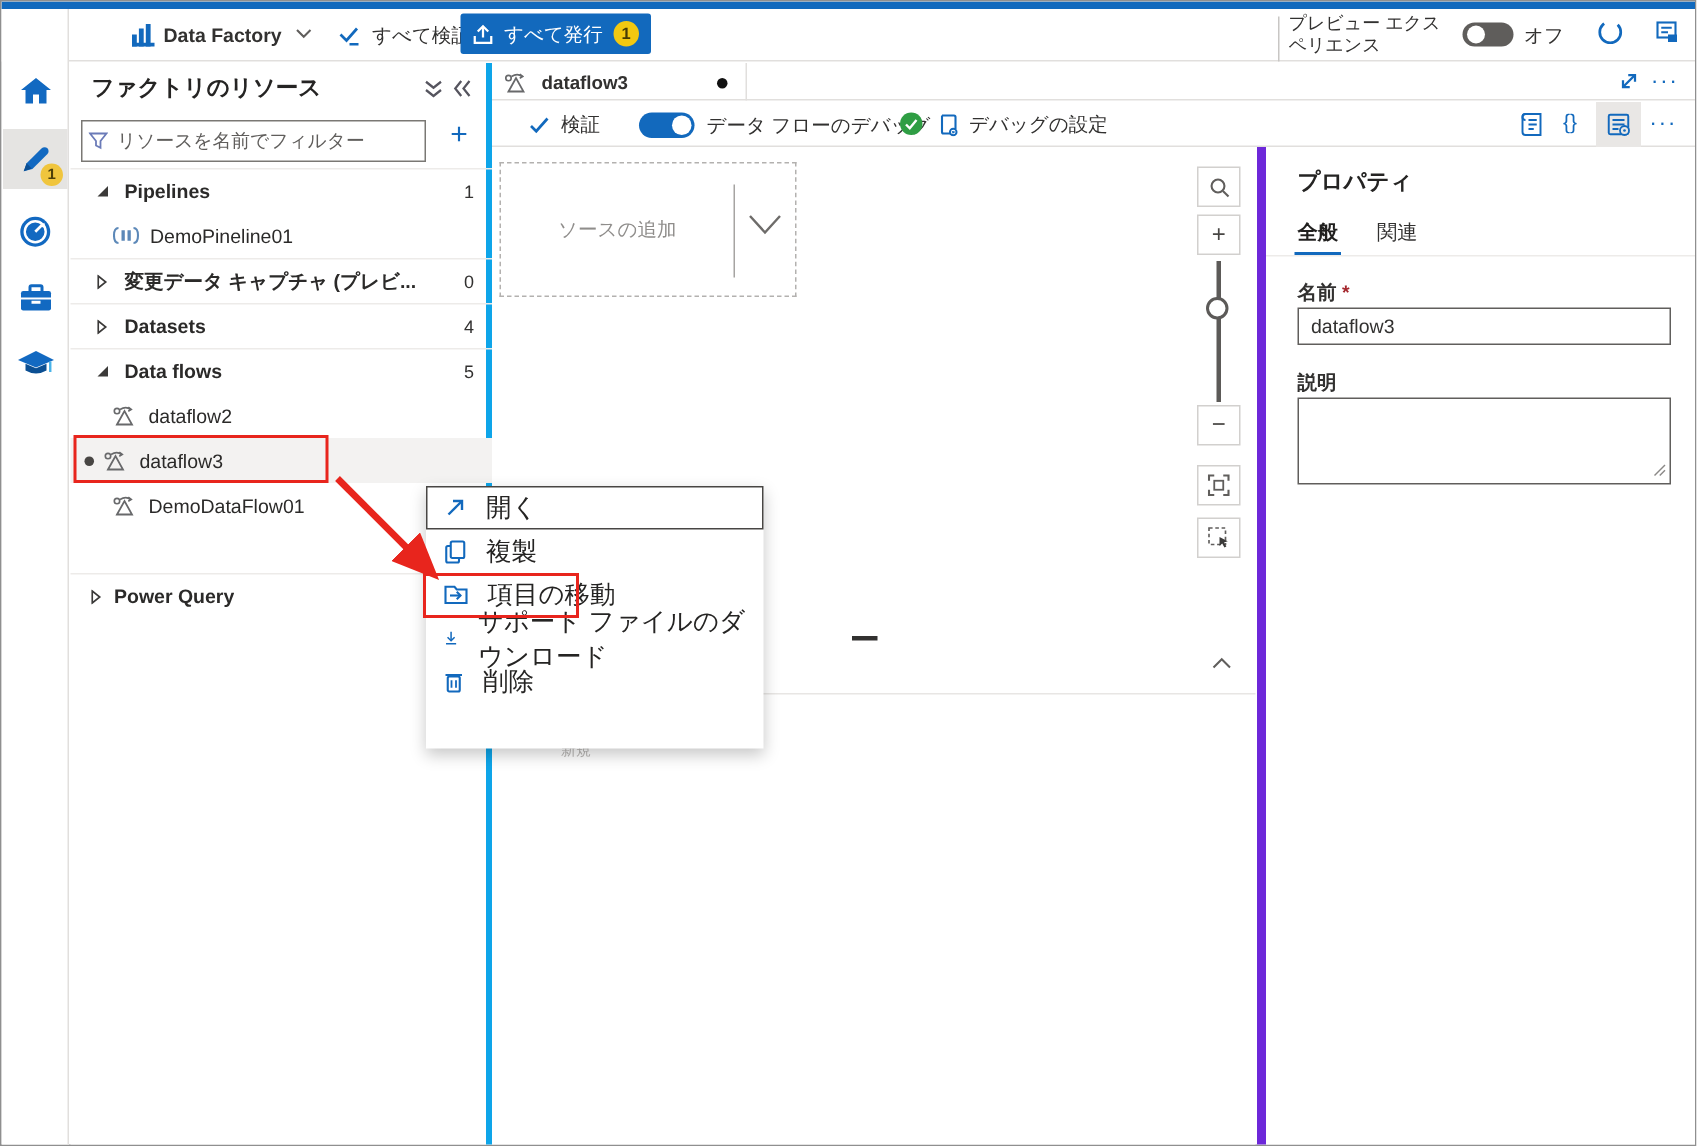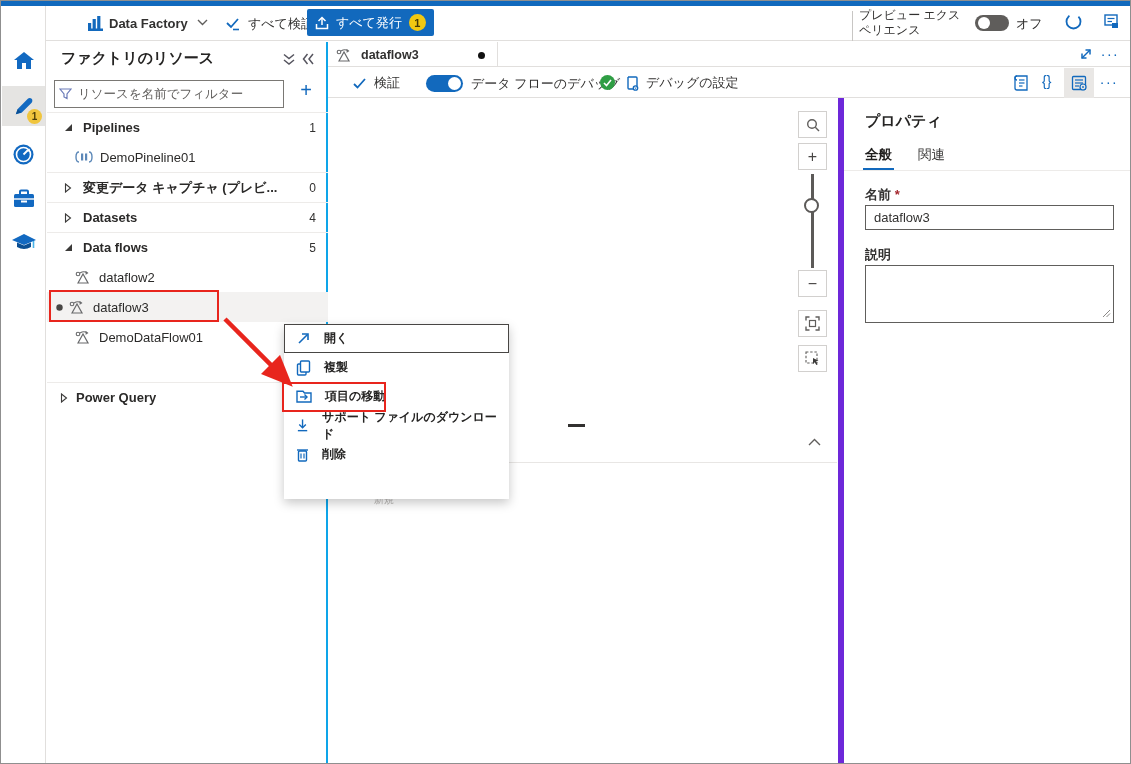--- a/index.html
+++ b/index.html
@@ -32,21 +32,21 @@
   #spinner-icon { left:1063px; top:6px; cursor:pointer; }
   #notif-icon { left:1101px; top:6px; cursor:pointer; }
 
   
   #rail { left:0; top:5px; width:45px; height:759px; background:#fff; border-right:1px solid #e1dfdd; }
   .rail-item { position:absolute; left:1px; width:43px; height:40px; display:flex; align-items:center; justify-content:center; cursor:pointer; }
   .rail-item.sel { background:#e5e4e2; }
   #rail-badge { position:absolute; right:3px; bottom:2px; width:15px; height:15px; border-radius:50%; background:#f0c53d; color:#4d3f09; font-size:10px; font-weight:700; display:flex; align-items:center; justify-content:center; }
 
   
-  #res-panel { left:46px; top:41px; width:281px; height:723px; background:#fff; border-right:2px solid #0ea5e9; }
+  #res-panel { left:46px; top:41px; width:281px; height:723px; background:#fff; border-right:4px solid #0ea5e9; }
   #res-title { position:absolute; left:14px; top:7px; font-size:15px; font-weight:700; color:#252423; }
   #collapse-all-icon { position:absolute; left:236px; top:11px; cursor:pointer; }
   #collapse-panel-icon { position:absolute; left:255px; top:11px; cursor:pointer; }
   #filter-box { position:absolute; left:7px; top:38px; width:230px; height:24px; border:1px solid #7a7874; background:#fff; display:flex; align-items:center; padding:13px 4px; }
   #filter-input { border:none; outline:none; width:195px; font-size:12.5px; color:#323130; font-family:inherit; }
   #filter-input::placeholder { color:#605e5c; }
   #add-resource-btn { position:absolute; left:247px; top:36px; width:24px; height:24px; color:#1269bd; font-size:20px; font-weight:400; display:flex; align-items:center; justify-content:center; cursor:pointer; }
   .tree-row { position:absolute; left:0; width:281px; height:30px; display:flex; align-items:center; cursor:pointer; }
   .tree-row.section { border-top:1px solid #edebe9; }
   .tree-row .lbl { font-size:13px; color:#2b2a29; white-space:nowrap; overflow:hidden; }
@@ -98,21 +98,21 @@
   #ptab-related { left:74px; }
   #name-label { position:absolute; left:21px; top:88px; font-size:13px; font-weight:700; }
   #name-required { color:#a4262c; }
   #name-input { position:absolute; left:21px; top:107px; width:249px; height:25px; border:1px solid #605e5c; font-size:13px; padding:0 8px; color:#323130; font-family:inherit; }
   #desc-label { position:absolute; left:21px; top:148px; font-size:13px; font-weight:700; }
   #desc-input { position:absolute; left:21px; top:167px; width:249px; height:58px; border:1px solid #605e5c; resize:none; font-family:inherit; }
   #desc-grip { position:absolute; left:258px; top:211px; }
 
   
   #context-menu { left:283px; top:323px; width:225px; height:175px; background:#fff; box-shadow:0 4px 10px rgba(0,0,0,.22); z-index:10; }
-  .menu-item { position:relative; height:29px; display:flex; align-items:center; gap:13px; padding:0 12px; cursor:pointer; font-size:12px; color:#252423;font-weight:bold; }
+  .menu-item { position:relative; height:29px; display:flex; align-items:center; gap:13px; padding:0 12px; cursor:pointer; font-size:17px; color:#252423; }
   .menu-item.focused { outline:1px solid #484644; outline-offset:-1px; }
   .menu-item.hovered { background:#f3f2f1; }
 
   
   .red-box { position:absolute; border:2px solid #e8251d; z-index:25; pointer-events:none; }
   #anno-box-dataflow3 { left:48px; top:289px; width:170px; height:32px; }
   #anno-box-rename { left:281px; top:381px; width:104px; height:30px; }
   #anno-arrow { left:214px; top:310px; z-index:30; pointer-events:none; }
 </style>
 </head>
@@ -395,20 +395,29 @@
           <line x1="5" y1="9" x2="13" y2="9" stroke="#1269bd" stroke-width="1.2"></line>
           <line x1="5" y1="12" x2="9" y2="12" stroke="#1269bd" stroke-width="1.2"></line>
           <circle cx="13" cy="13" r="3" fill="#e9e7e5" stroke="#1269bd" stroke-width="1.2"></circle>
           <circle cx="13" cy="13" r="0.9" fill="#1269bd"></circle>
         </svg>
     </div>
     <span id="toolbar-more">...</span>
   </div>
 
   <div id="canvas" class="abs">
+    <div id="add-source-box">
+      <span id="add-source-label">ソースの追加</span>
+      <span id="add-source-divider"></span>
+      <span id="add-source-chevron">
+        <svg width="26" height="16" viewBox="0 0 26 16">
+            <polyline points="3,2 13,13 23,2" fill="none" stroke="#6e6c6a" stroke-width="1.6"></polyline>
+          </svg>
+      </span>
+    </div>
 
     <div class="zbtn" style="top:13px">
       <svg width="14" height="14" viewBox="0 0 14 14">
           <circle cx="6" cy="6" r="4.3" fill="none" stroke="#605e5c" stroke-width="1.4"></circle>
           <line x1="9.3" y1="9.3" x2="13" y2="13" stroke="#605e5c" stroke-width="1.4"></line>
         </svg>
     </div>
     <div class="zbtn" style="top:45px">+</div>
     <div id="zoom-slider-track"></div>
     <div id="zoom-slider-knob"></div>

